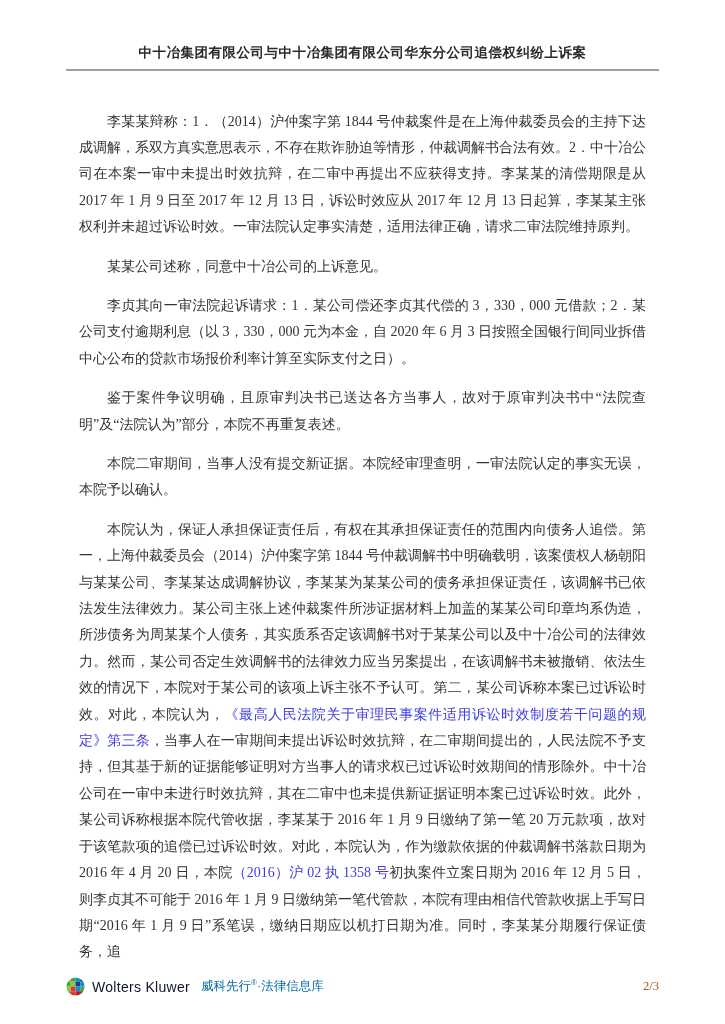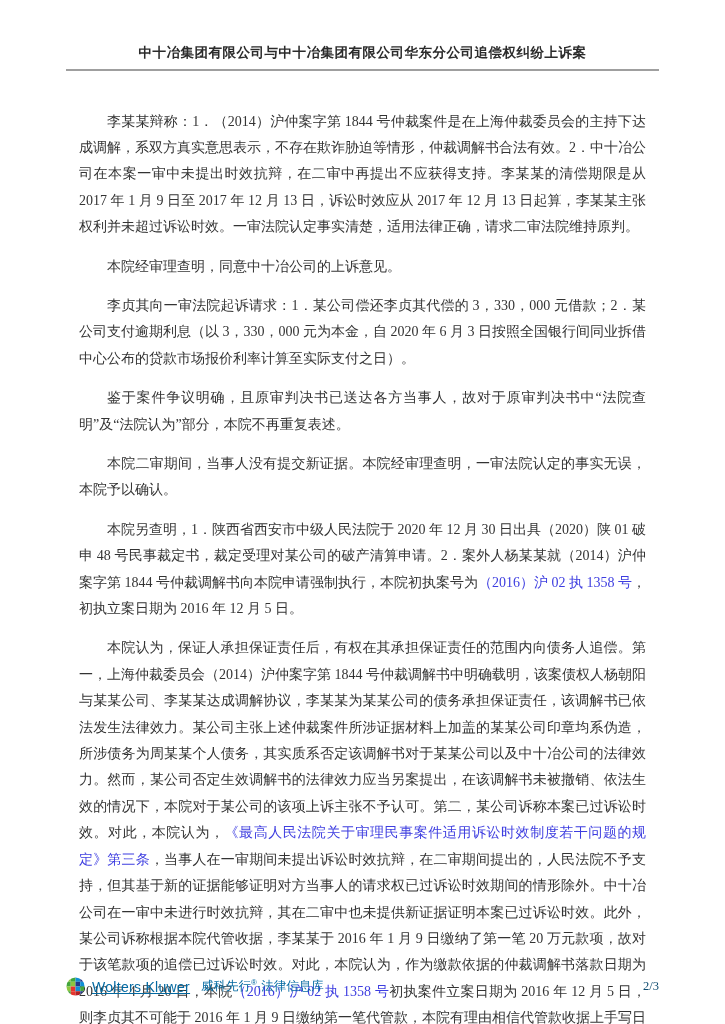--- a/index.html
+++ b/index.html
@@ -35,47 +35,46 @@
   .para { margin: 13px; text-indent: 2em; }
   .link { color: #3d3de0; text-decoration: none; cursor: pointer; }
   .footer {
     position: absolute;
     left: 66px; right: 66px; bottom: 28px;
     display: flex;
     align-items: center;
     font-family: "Liberation Sans", "DejaVu Sans", sans-serif;
   }
   .logo-icon { width: 19px; height: 19px; margin-right: 7px; flex: 0 0 auto; }
-  .brand-name { font-size: 14px; color: #0369a1; letter-spacing: 0.3px; text-decoration: underline; }
+  .brand-name { font-size: 14px; color: #0f172a; letter-spacing: 0.3px; }
   .product-name { font-size: 12.5px; color: #0369a1; margin-left: 11px; }
   .reg-mark { font-size: 8px; vertical-align: super; }
   .page-indicator {
     margin-left: auto;
     font-family: "Liberation Serif", "DejaVu Serif", serif;
     font-size: 12.5px;
-    color: #0c4a6e;
+    color: #a16207;
   }
 </style>
 </head>
 <body>
 
 <div class="page">
 
   <div class="header">
     <div class="doc-title">中十冶集团有限公司与中十冶集团有限公司华东分公司追偿权纠纷上诉案</div>
     <hr class="header-rule">
   </div>
 
   <div class="content">
     <p class="para"><span>李某某辩称：1．（2014）沪仲案字第 1844 号仲裁案件是在上海仲裁委员会的主持下达成调解，系双方真实意思表示，不存在欺诈胁迫等情形，仲裁调解书合法有效。2．中十冶公司在本案一审中未提出时效抗辩，在二审中再提出不应获得支持。李某某的清偿期限是从 2017 年 1 月 9 日至 2017 年 12 月 13 日，诉讼时效应从 2017 年 12 月 13 日起算，李某某主张权利并未超过诉讼时效。一审法院认定事实清楚，适用法律正确，请求二审法院维持原判。</span></p>
-    <p class="para"><span>本院经审理查明，同意中十冶公司的上诉意见。</span></p>
+    <p class="para"><span>某某公司述称，同意中十冶公司的上诉意见。</span></p>
     <p class="para"><span>李贞其向一审法院起诉请求：1．某公司偿还李贞其代偿的 3，330，000 元借款；2．某公司支付逾期利息（以 3，330，000 元为本金，自 2020 年 6 月 3 日按照全国银行间同业拆借中心公布的贷款市场报价利率计算至实际支付之日）。</span></p>
     <p class="para"><span>鉴于案件争议明确，且原审判决书已送达各方当事人，故对于原审判决书中“法院查明”及“法院认为”部分，本院不再重复表述。</span></p>
     <p class="para"><span>本院二审期间，当事人没有提交新证据。本院经审理查明，一审法院认定的事实无误，本院予以确认。</span></p>
-    <p class="para"><span>本院另查明，1．陕西省西安市中级人民法院于 2020 年 12 月 30 日出具（2020）陕 01 破申 48 号民事裁定书，裁定受理对某公司的破产清算申请。2．案外人杨某某就（2014）沪仲案字第 1844 号仲裁调解书向本院申请强制执行，本院初执案号为</span><a class="link">（2016）沪 02 执 1358 号</a><span>，初执立案日期为 2016 年 12 月 5 日。</span></p>
     <p class="para"><span>本院认为，保证人承担保证责任后，有权在其承担保证责任的范围内向债务人追偿。第一，上海仲裁委员会（2014）沪仲案字第 1844 号仲裁调解书中明确载明，该案债权人杨朝阳与某某公司、李某某达成调解协议，李某某为某某公司的债务承担保证责任，该调解书已依法发生法律效力。某公司主张上述仲裁案件所涉证据材料上加盖的某某公司印章均系伪造，所涉债务为周某某个人债务，其实质系否定该调解书对于某某公司以及中十冶公司的法律效力。然而，某公司否定生效调解书的法律效力应当另案提出，在该调解书未被撤销、依法生效的情况下，本院对于某公司的该项上诉主张不予认可。第二，某公司诉称本案已过诉讼时效。对此，本院认为，</span><a class="link">《最高人民法院关于审理民事案件适用诉讼时效制度若干问题的规定》第三条</a><span>，当事人在一审期间未提出诉讼时效抗辩，在二审期间提出的，人民法院不予支持，但其基于新的证据能够证明对方当事人的请求权已过诉讼时效期间的情形除外。中十冶公司在一审中未进行时效抗辩，其在二审中也未提供新证据证明本案已过诉讼时效。此外，某公司诉称根据本院代管收据，李某某于 2016 年 1 月 9 日缴纳了第一笔 20 万元款项，故对于该笔款项的追偿已过诉讼时效。对此，本院认为，作为缴款依据的仲裁调解书落款日期为 2016 年 4 月 20 日，本院</span><a class="link">（2016）沪 02 执 1358 号</a><span>初执案件立案日期为 2016 年 12 月 5 日，则李贞其不可能于 2016 年 1 月 9 日缴纳第一笔代管款，本院有理由相信代管款收据上手写日期“2016 年 1 月 9 日”系笔误，缴纳日期应以机打日期为准。同时，李某某分期履行保证债务，追</span></p>
   </div>
 
   <div class="footer">
     <svg class="logo-icon" viewBox="0 0 20 20" xmlns="http://www.w3.org/2000/svg" aria-hidden="true">
       <defs>
           <clipPath id="wkCircle">
             <circle cx="10" cy="10" r="9.5"></circle>
           </clipPath>
         </defs>

